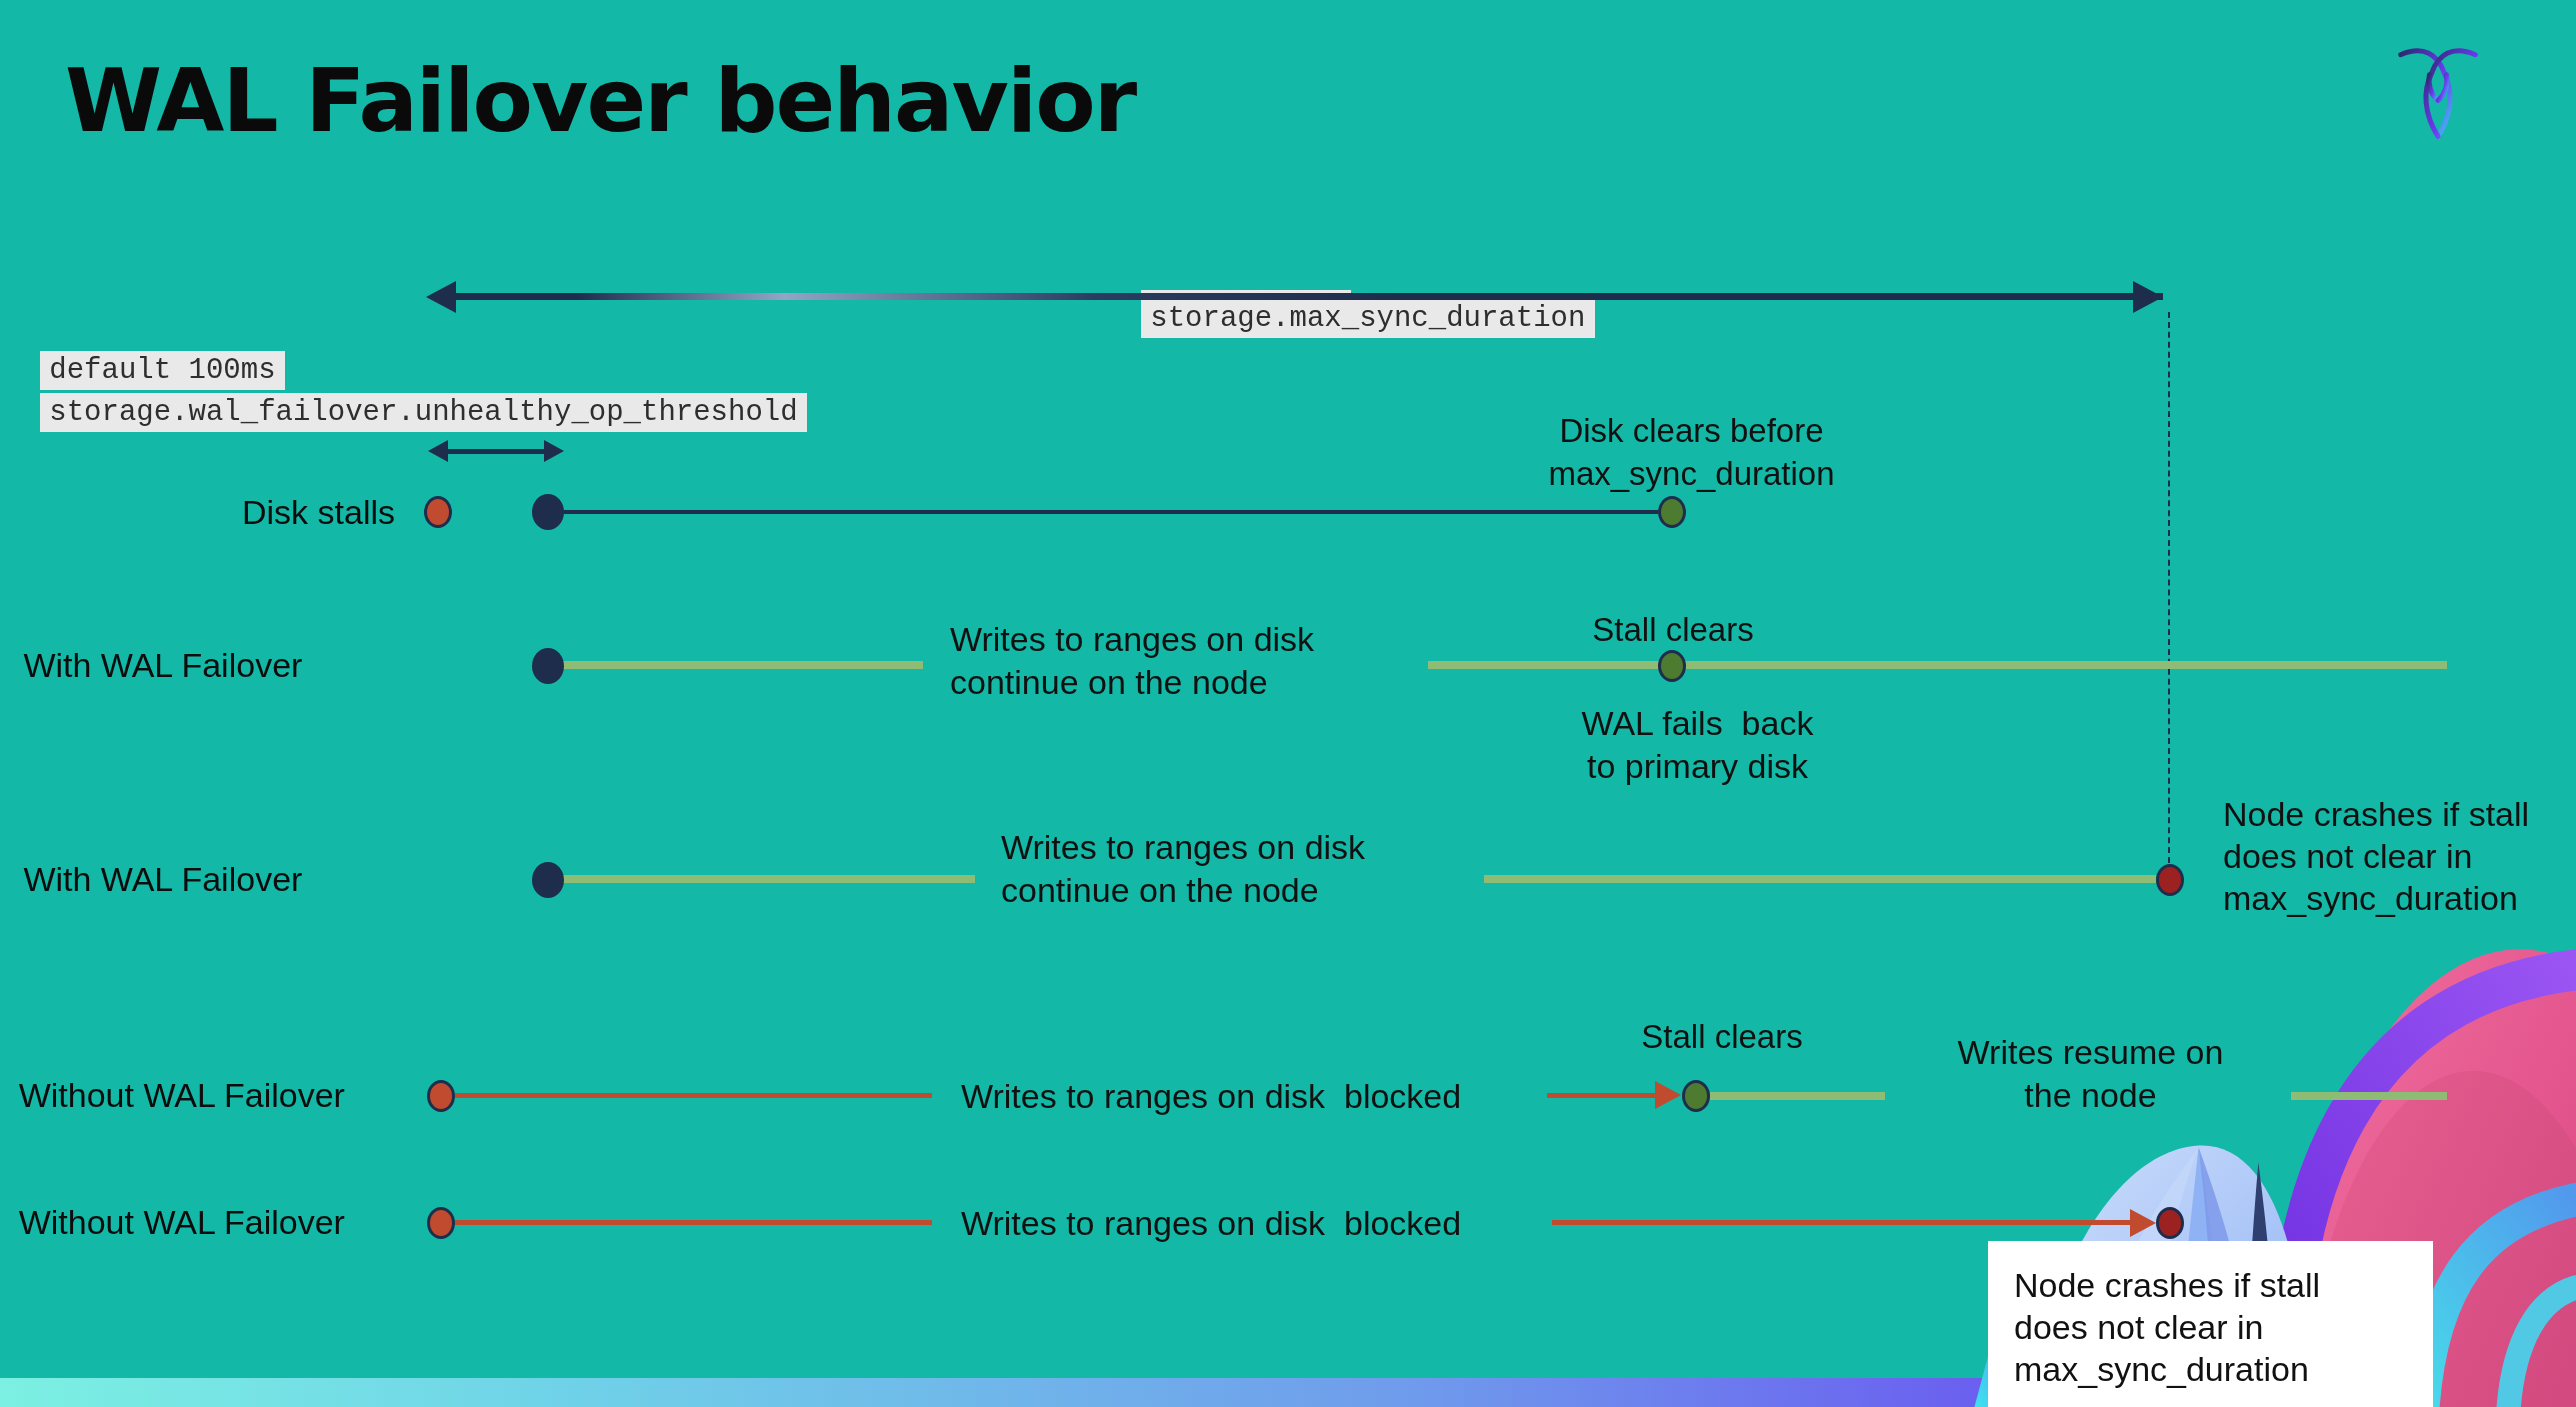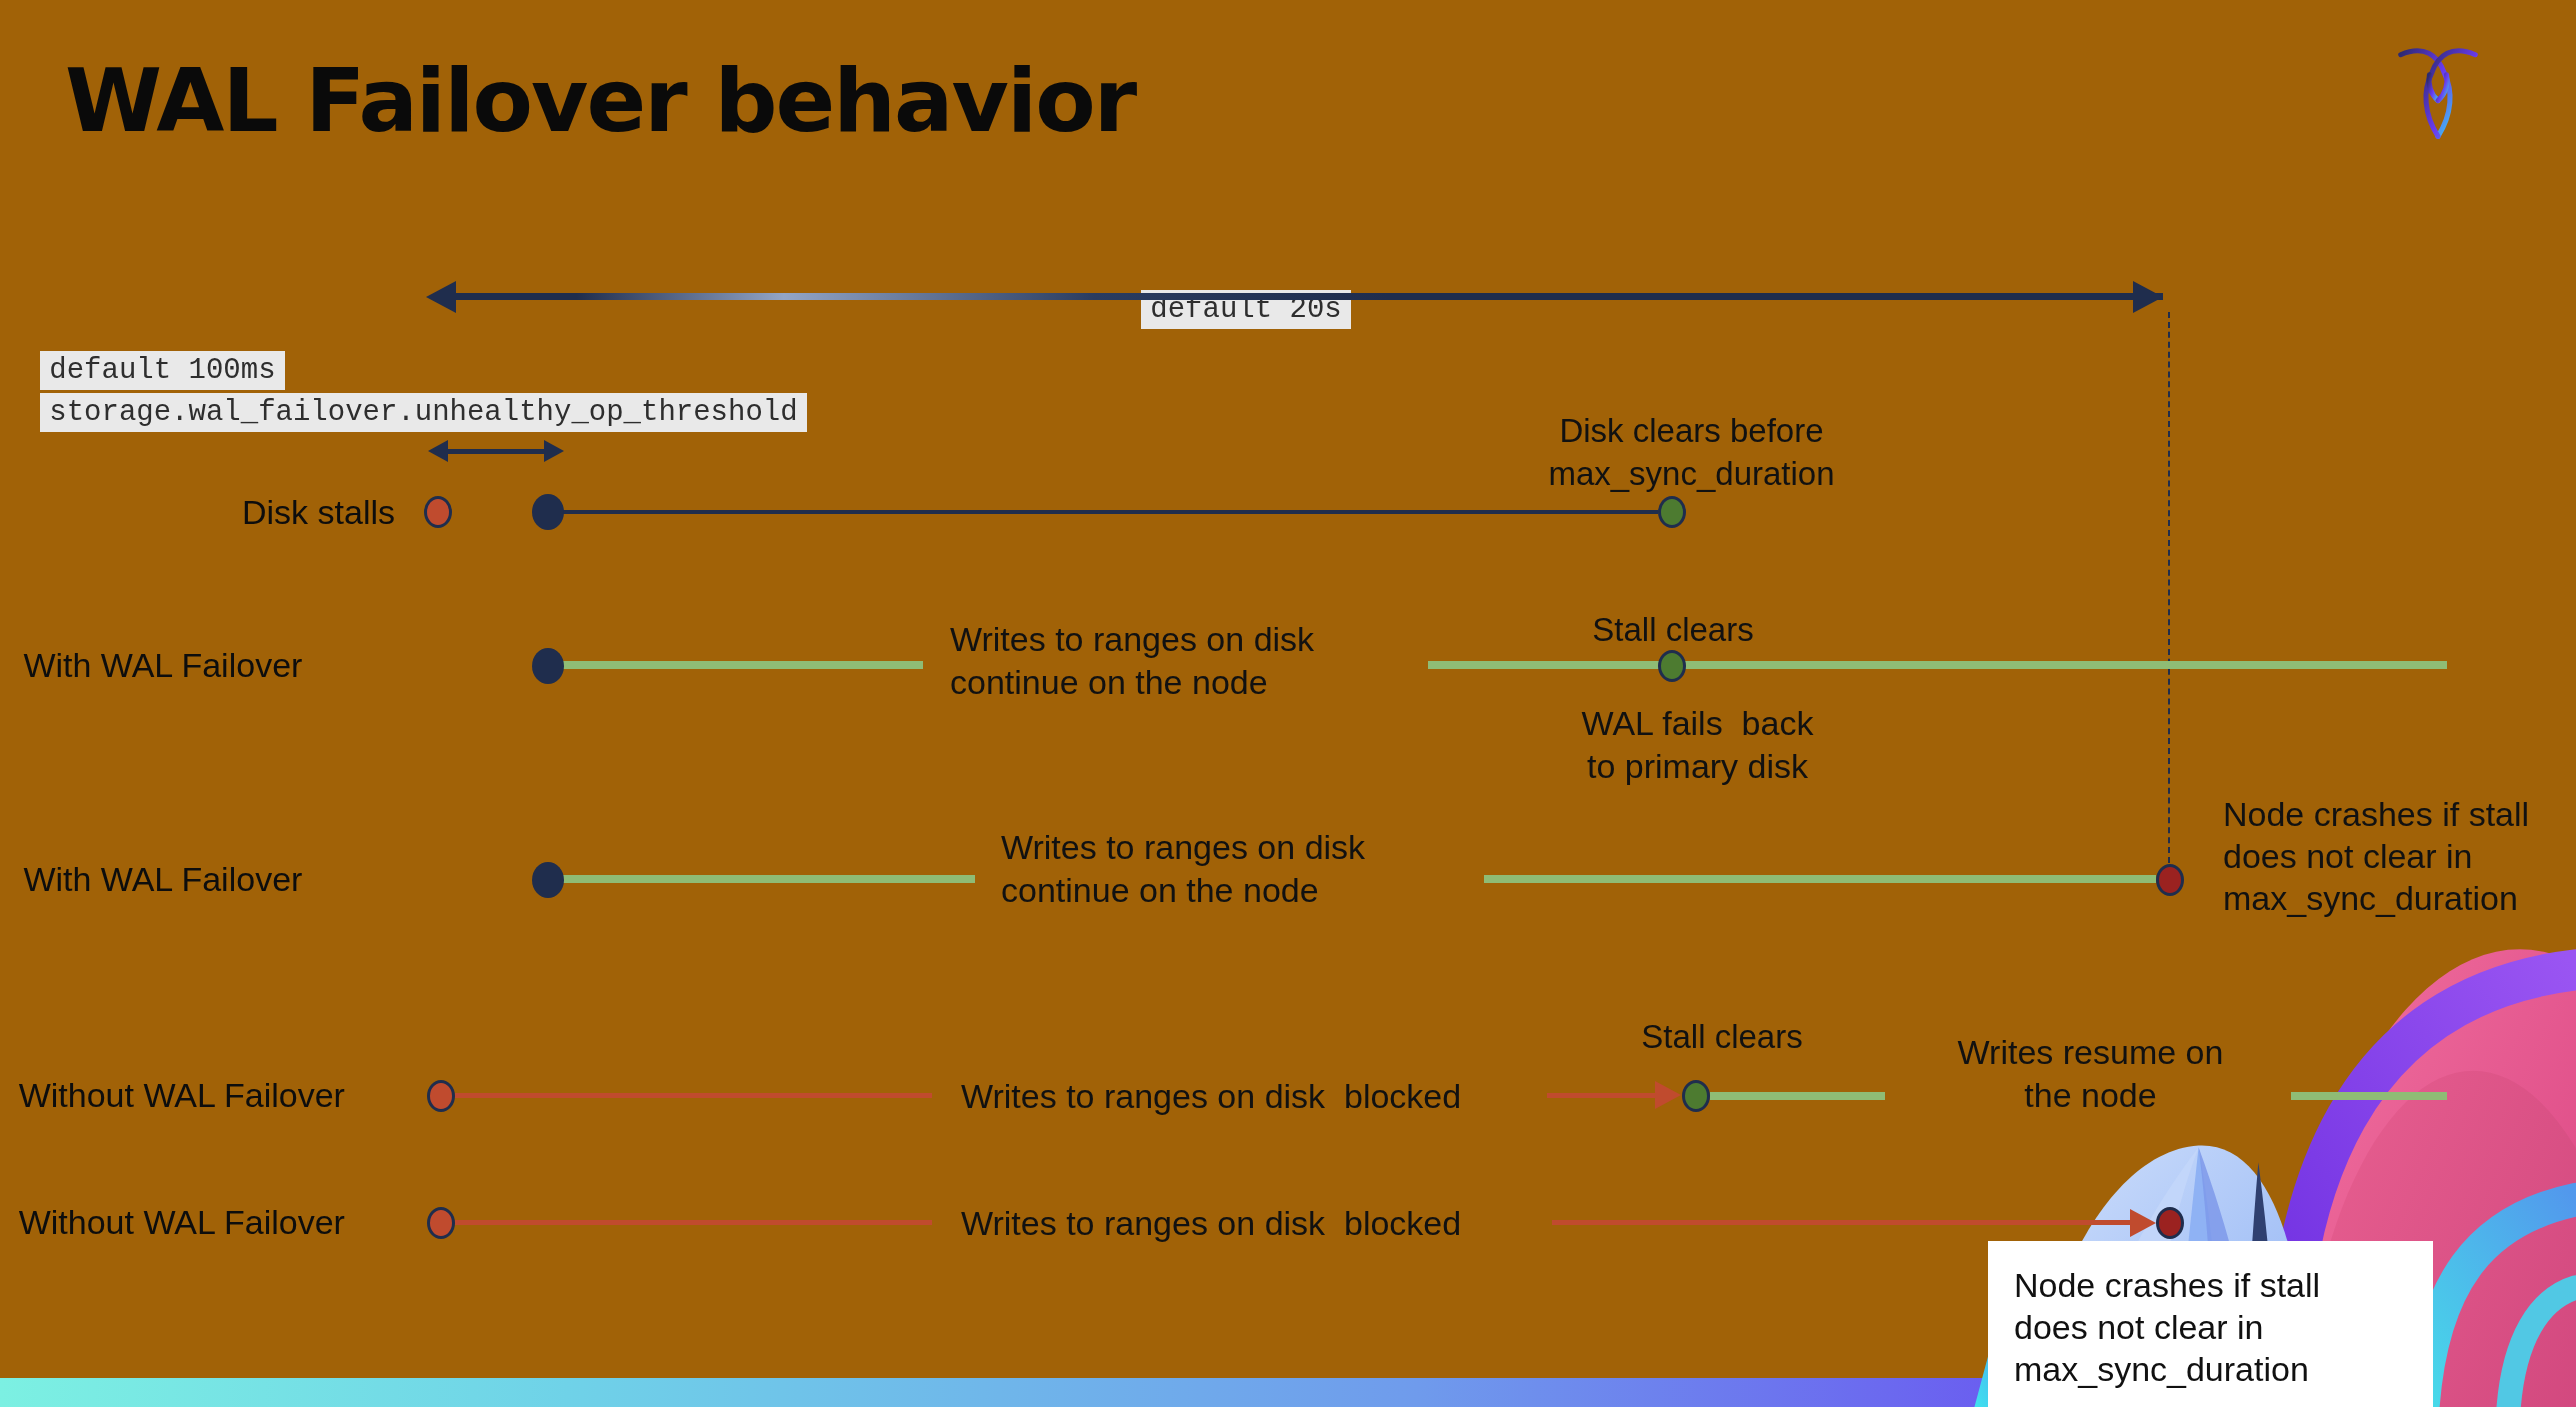--- a/index.html
+++ b/index.html
@@ -1,16 +1,16 @@
 <!DOCTYPE html>
 <html style="font-size:15px"><head>
 <meta charset="utf-8">
 <style>
   html,body{margin:0;padding:0;background:#ffffff;}
-  #canvas{position:relative;width:2576px;height:1408px;overflow:hidden;background:#a16207;
+  #canvas{position:relative;width:2576px;height:1408px;overflow:hidden;background:#14b8a6;
           font-family:"Liberation Sans",sans-serif;color:#101010;}
   .abs{position:absolute;}
   .title{font-family:"DejaVu Sans",sans-serif;font-weight:800;font-size:88px;letter-spacing:-1.9px;color:#0a0a0a;z-index:6;}
   .mono{font-family:"Liberation Mono","DejaVu Sans Mono",monospace;font-size:29px;line-height:39px;
         color:#2e2e2e;background:#e9e9e9;padding:0 9.3px;white-space:pre;z-index:4;}
   .note{font-size:34px;line-height:43px;white-space:pre-wrap;z-index:6;color:#111;}
   .note.small{font-size:33px;}
   .center{text-align:center;}
   .right{text-align:right;}
   .rowlabel{font-size:34px;line-height:39px;white-space:nowrap;color:#0d0d0d;z-index:6;}
@@ -99,20 +99,21 @@
       <path d="M60,126 L60,80"></path>
       <path d="M60,80 C49,70 46,58 48,44"></path>
       <path d="M60,80 C71,70 74,58 72,44"></path>
     </g>
   </svg>
 
   <div class="hline big-arrow" style="left:439px;top:293px;width:1724px;"></div>
   <div class="tri nl" style="left:426px;top:281px;"></div>
   <div class="tri nr" style="left:2133px;top:281px;"></div>
   <div class="abs mono" style="left:1141px;top:258px;margin-top:32px;">default 20s</div>
+  <div class="abs mono" style="left:1141px;top:299px;">storage.max_sync_duration</div>
   <div class="dashed-v" style="left:2168px;top:312px;height:551px;"></div>
 
   <div class="abs mono" style="left:40px;top:351px;">default 100ms</div>
   <div class="abs mono" style="left:40px;top:393px;">storage.wal_failover.unhealthy_op_threshold</div>
   <div class="hline navy-line" style="left:439px;top:449px;width:114px;height:4.7px;"></div>
   <div class="tri snl" style="left:428px;top:440px;"></div>
   <div class="tri snr" style="left:544px;top:440px;"></div>
 
   <div class="abs rowlabel right" style="left:168px;top:493px;width:227px;">Disk stalls</div>
   <div class="dot red" style="left:424px;top:496px;"></div>

